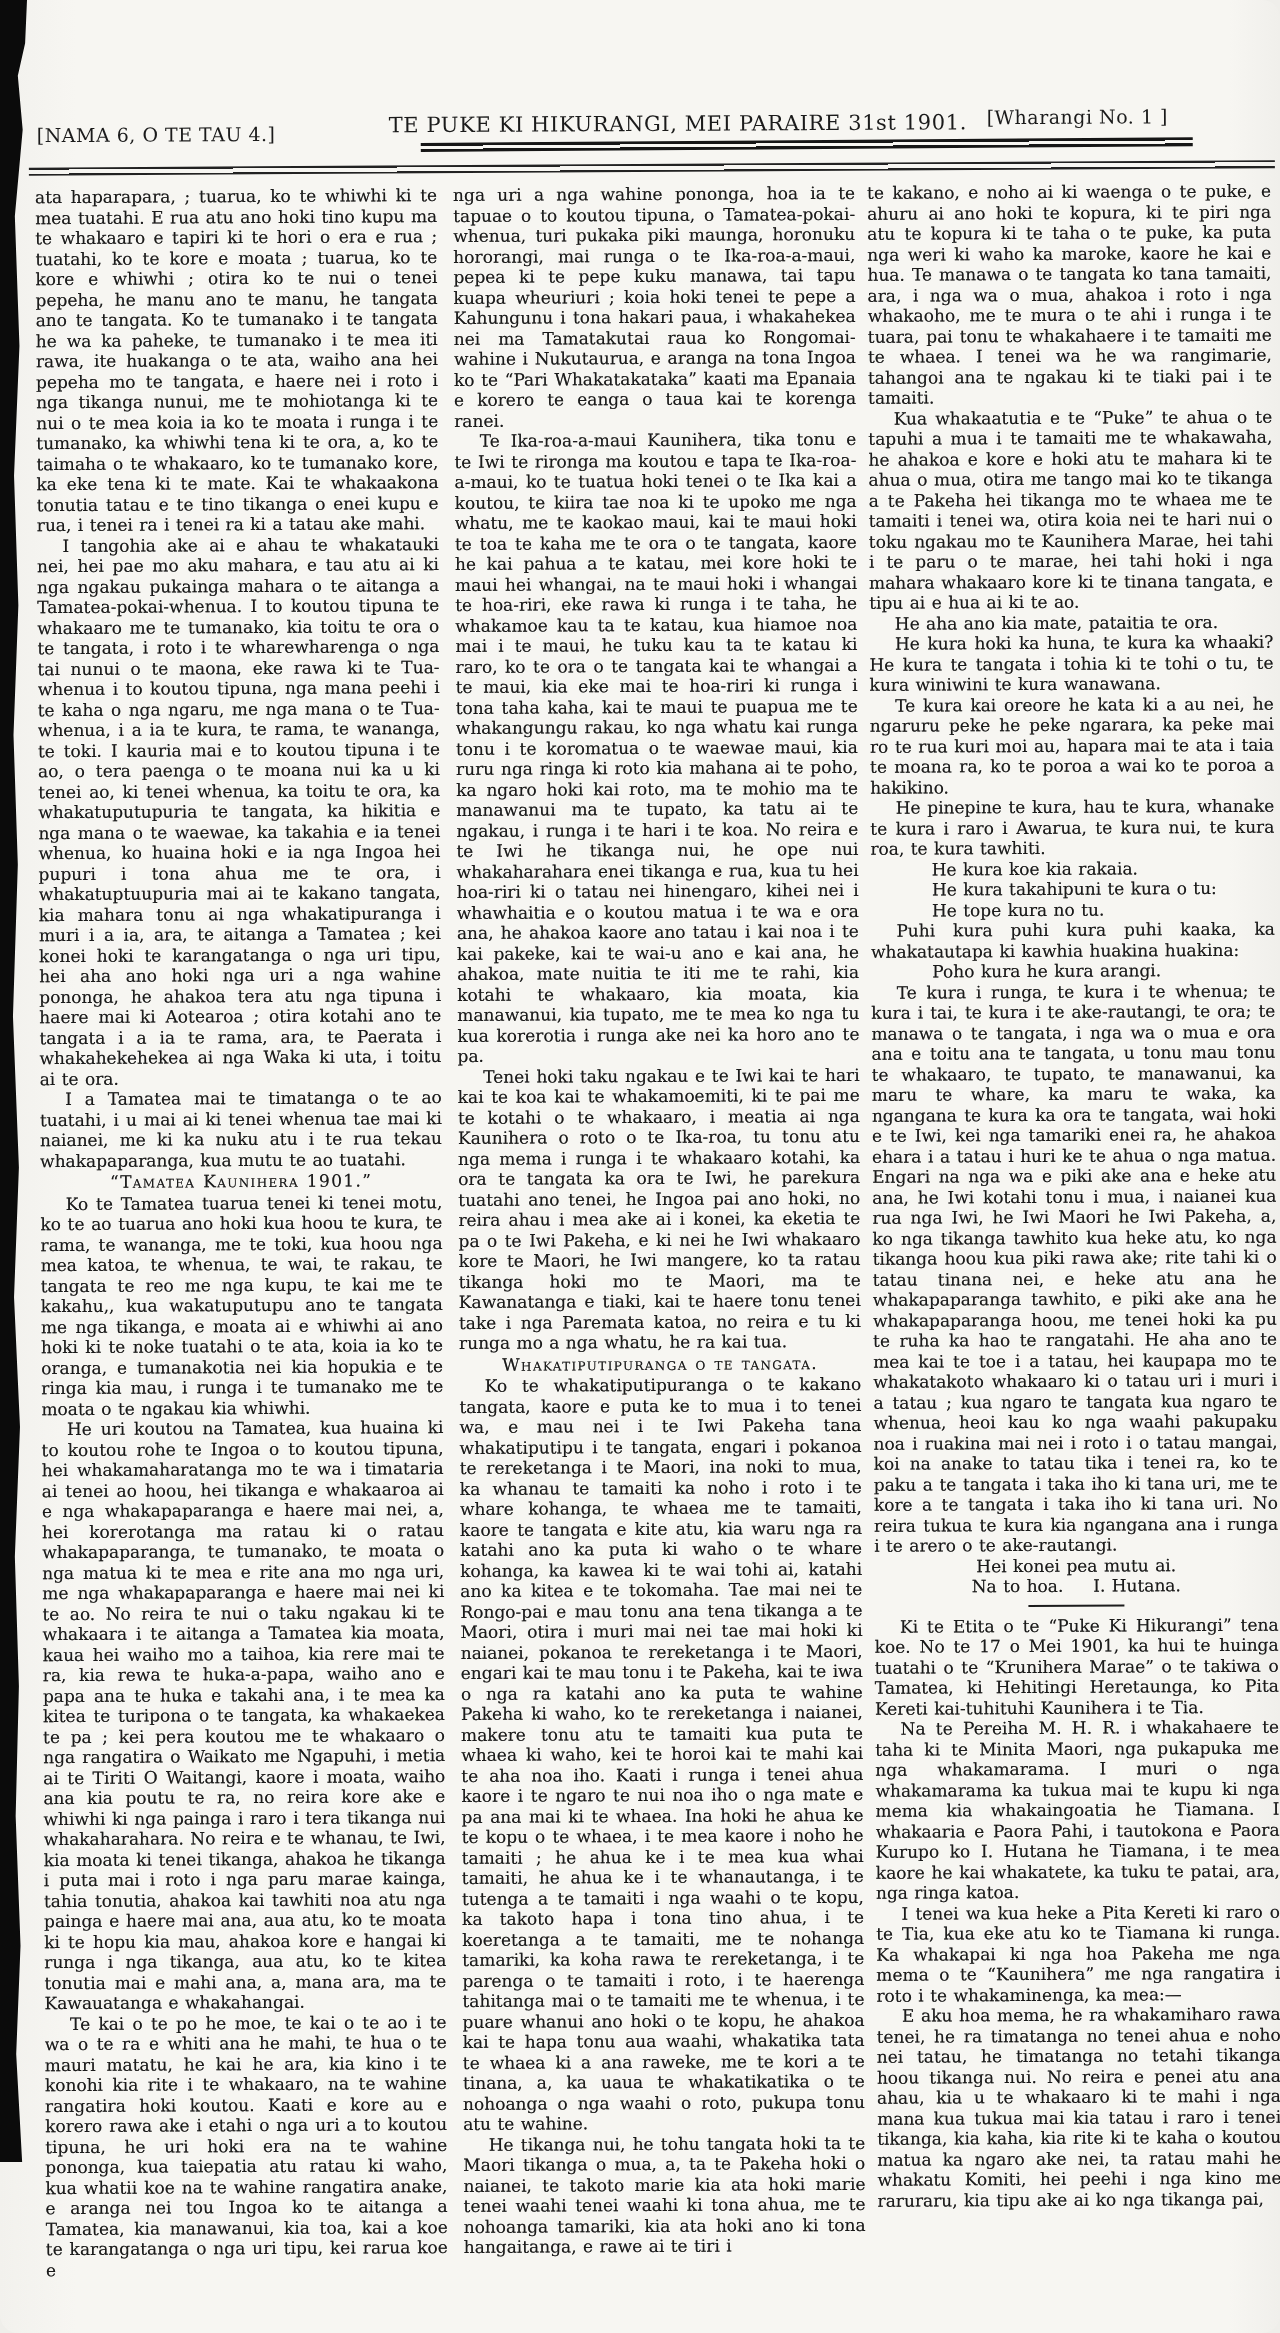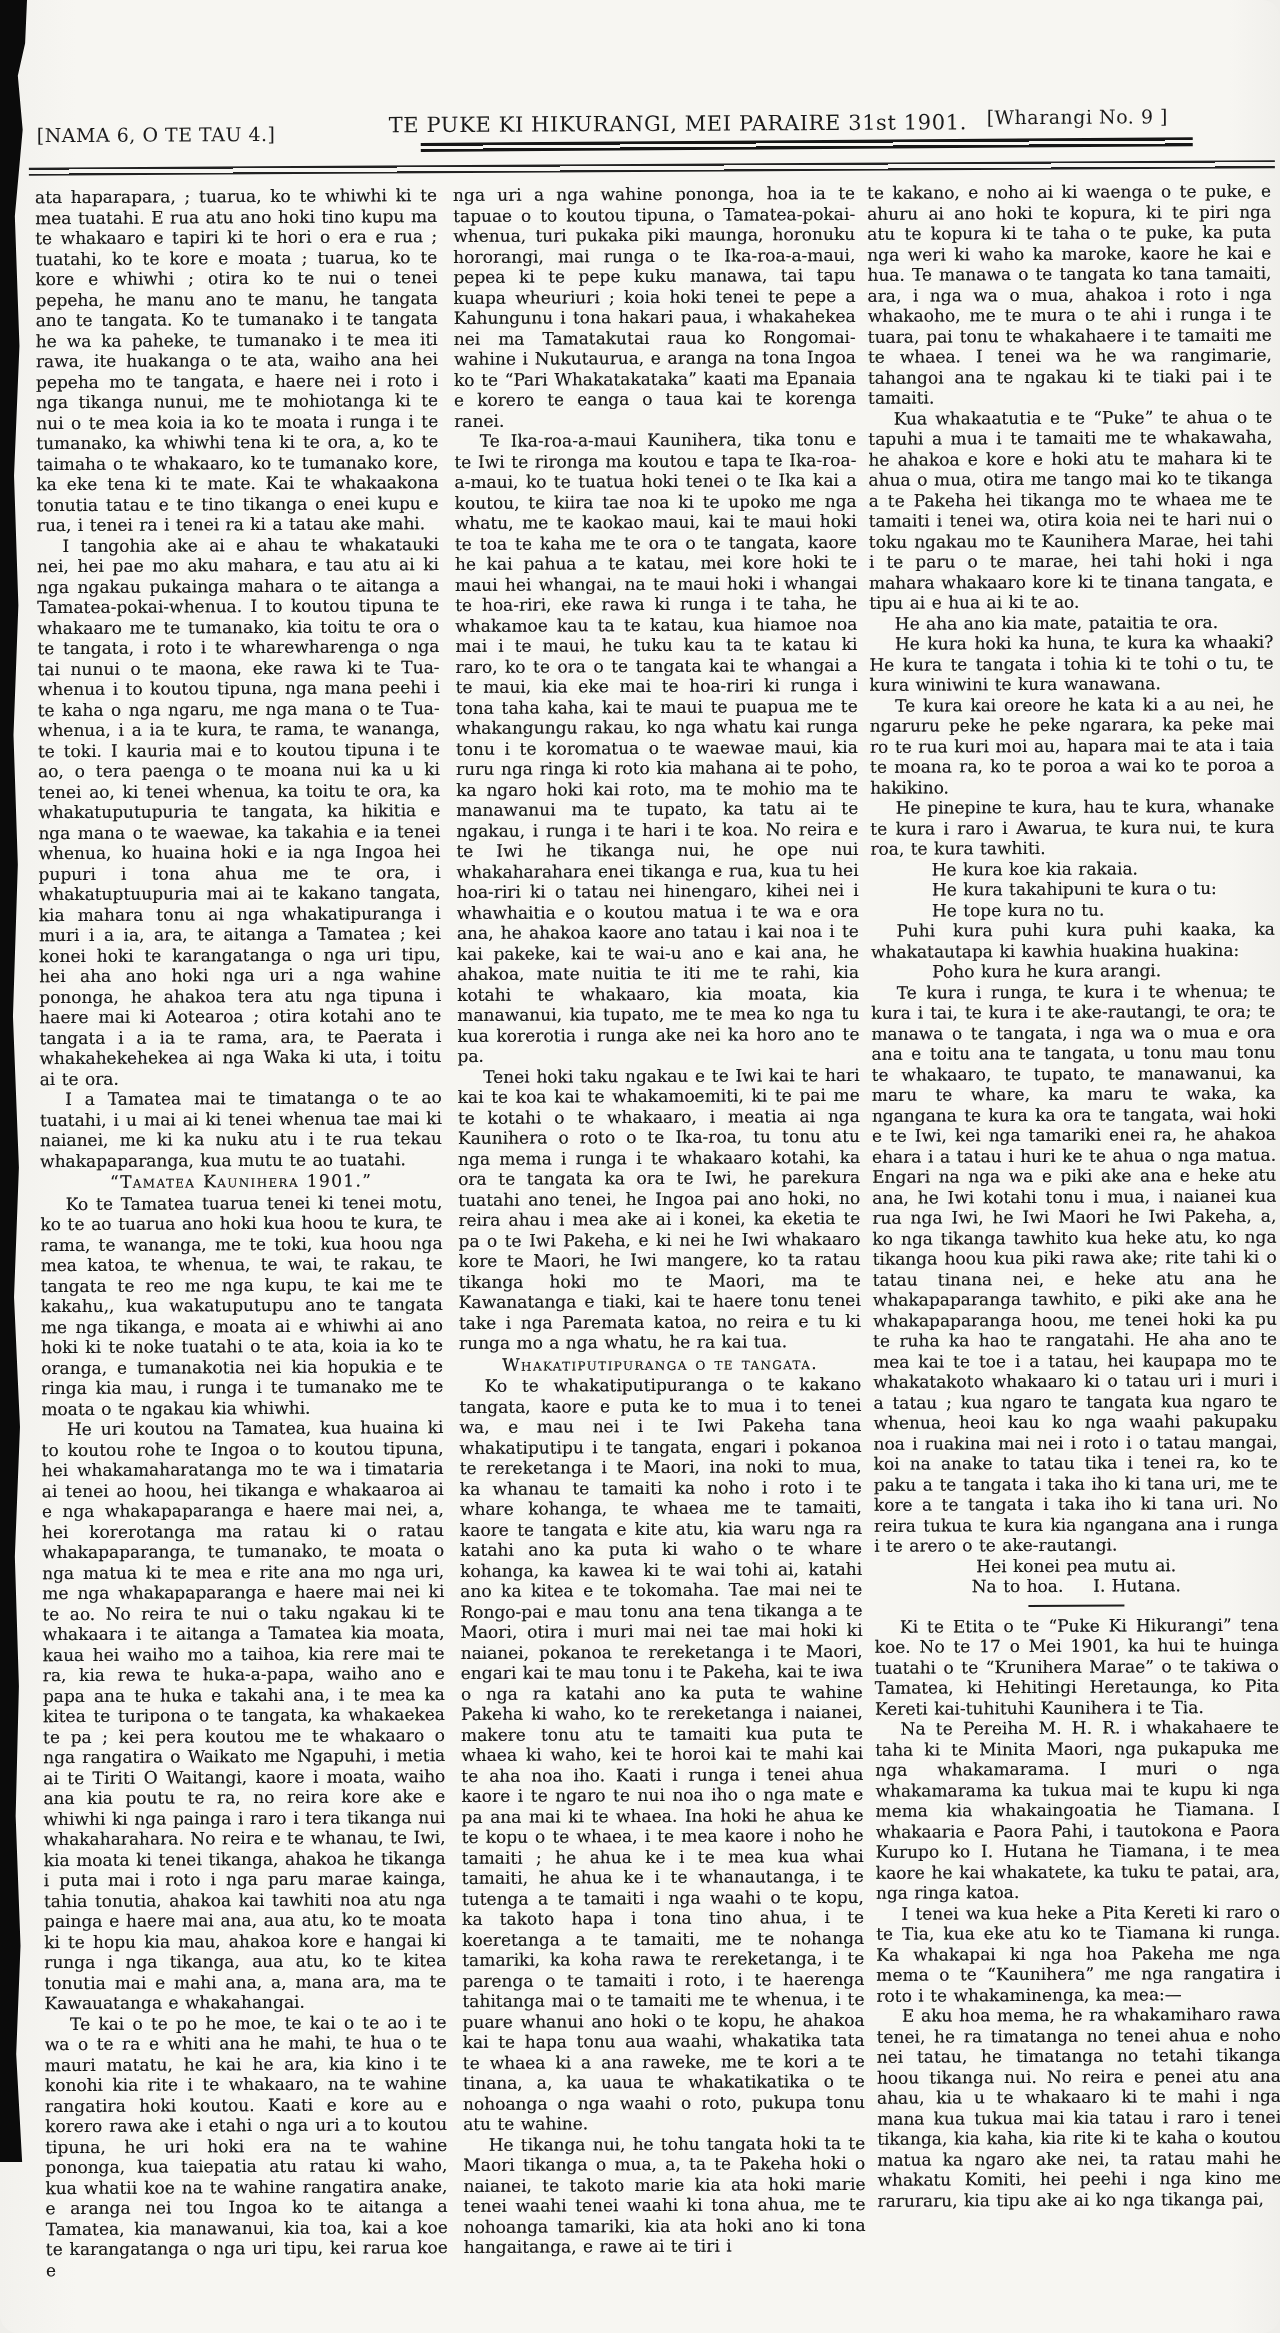--- a/index.html
+++ b/index.html
@@ -61,21 +61,21 @@
   .minirule{width:96px;height:2px;background:#1c1c1c;margin:8px auto 9px auto;}
 </style>
 </head>
 <body>
 
 <div id="paper">
   <div id="sheet">
 
     <div class="hdr" id="hdr-left">[NAMA 6,  O TE TAU 4.]</div>
     <div class="hdr" id="hdr-center">TE PUKE KI HIKURANGI, MEI PARAIRE 31st 1901.</div>
-    <div class="hdr" id="hdr-right">[Wharangi No. 9 ]</div>
+    <div class="hdr" id="hdr-right">[Wharangi No. 1 ]</div>
 
     <div id="rule-heavy"></div>
     <div id="rule-light"></div>
 
     <div class="col" id="col-1">
         <p class="p">ata haparapara, ; tuarua, ko te whiwhi ki te mea tuatahi.  E rua atu ano hoki tino kupu ma te whakaaro e tapiri ki te hori o era e rua ;  tuatahi, ko te kore e moata ;  tuarua, ko te kore e whiwhi ;  otira ko te nui o tenei pepeha, he manu ano te manu, he tangata ano te tangata.  Ko te tumanako i te tangata he wa ka paheke, te tumanako i te mea iti rawa, ite huakanga o te ata, waiho ana hei pepeha mo te tangata, e haere nei i roto i nga tikanga nunui, me te mohiotanga ki te nui o te mea koia ia ko te moata i runga i te tumanako, ka whiwhi tena ki te ora, a, ko te taimaha o te whakaaro, ko te tumanako kore, ka eke tena ki te mate.  Kai te whakaakona tonutia tatau e te tino tikanga o enei kupu e rua, i tenei ra i tenei ra ki a tatau ake mahi.</p>
         <p class="p ind">I tangohia ake ai e ahau te whakatauki nei, hei pae mo aku mahara, e tau atu ai ki nga ngakau pukainga mahara o te aitanga a Tamatea-pokai-whenua.  I to koutou tipuna te whakaaro me te tumanako, kia toitu te ora o te tangata, i roto i te wharewharenga o nga tai nunui o te maona, eke rawa ki te Tua-whenua i to koutou tipuna, nga mana peehi i te kaha o nga ngaru, me nga mana o te Tua-whenua, i a ia te kura, te rama, te wananga, te toki.  I kauria mai e to koutou tipuna i te ao, o tera paenga o te moana nui ka u ki tenei ao, ki tenei whenua, ka toitu te ora, ka whakatuputupuria te tangata, ka hikitia e nga mana o te waewae, ka takahia e ia tenei whenua, ko huaina hoki e ia nga Ingoa hei pupuri i tona ahua me te ora, i whakatuptuupuria mai ai te kakano tangata, kia mahara tonu ai nga whakatipuranga i muri i a ia, ara, te aitanga a Tamatea ; kei konei hoki te karangatanga o nga uri tipu, hei aha ano hoki nga uri a nga wahine pononga, he ahakoa tera atu nga tipuna i haere mai ki Aotearoa ; otira kotahi ano te tangata i a ia te rama, ara, te Paerata i whakahekehekea ai nga Waka ki uta, i toitu ai te ora.</p>
         <p class="p ind">I a Tamatea mai te timatanga o te ao tuatahi, i u mai ai ki tenei whenua tae mai ki naianei, me ki ka nuku atu i te rua tekau whakapaparanga, kua mutu te ao tuatahi.</p>
         <p class="heading">“Tamatea Kaunihera 1901.”</p>
         <p class="p ind">Ko te Tamatea tuarua tenei ki tenei motu, ko te ao tuarua ano hoki kua hoou te kura, te rama, te wananga, me te toki, kua hoou nga mea katoa, te whenua, te wai, te rakau, te tangata te reo me nga kupu, te kai me te kakahu,, kua wakatuputupu ano te tangata me nga tikanga, e moata ai e whiwhi ai ano hoki ki te noke tuatahi o te ata, koia ia ko te oranga, e tumanakotia nei kia hopukia e te ringa kia mau, i runga i te tumanako me te moata o te ngakau kia whiwhi.</p>

